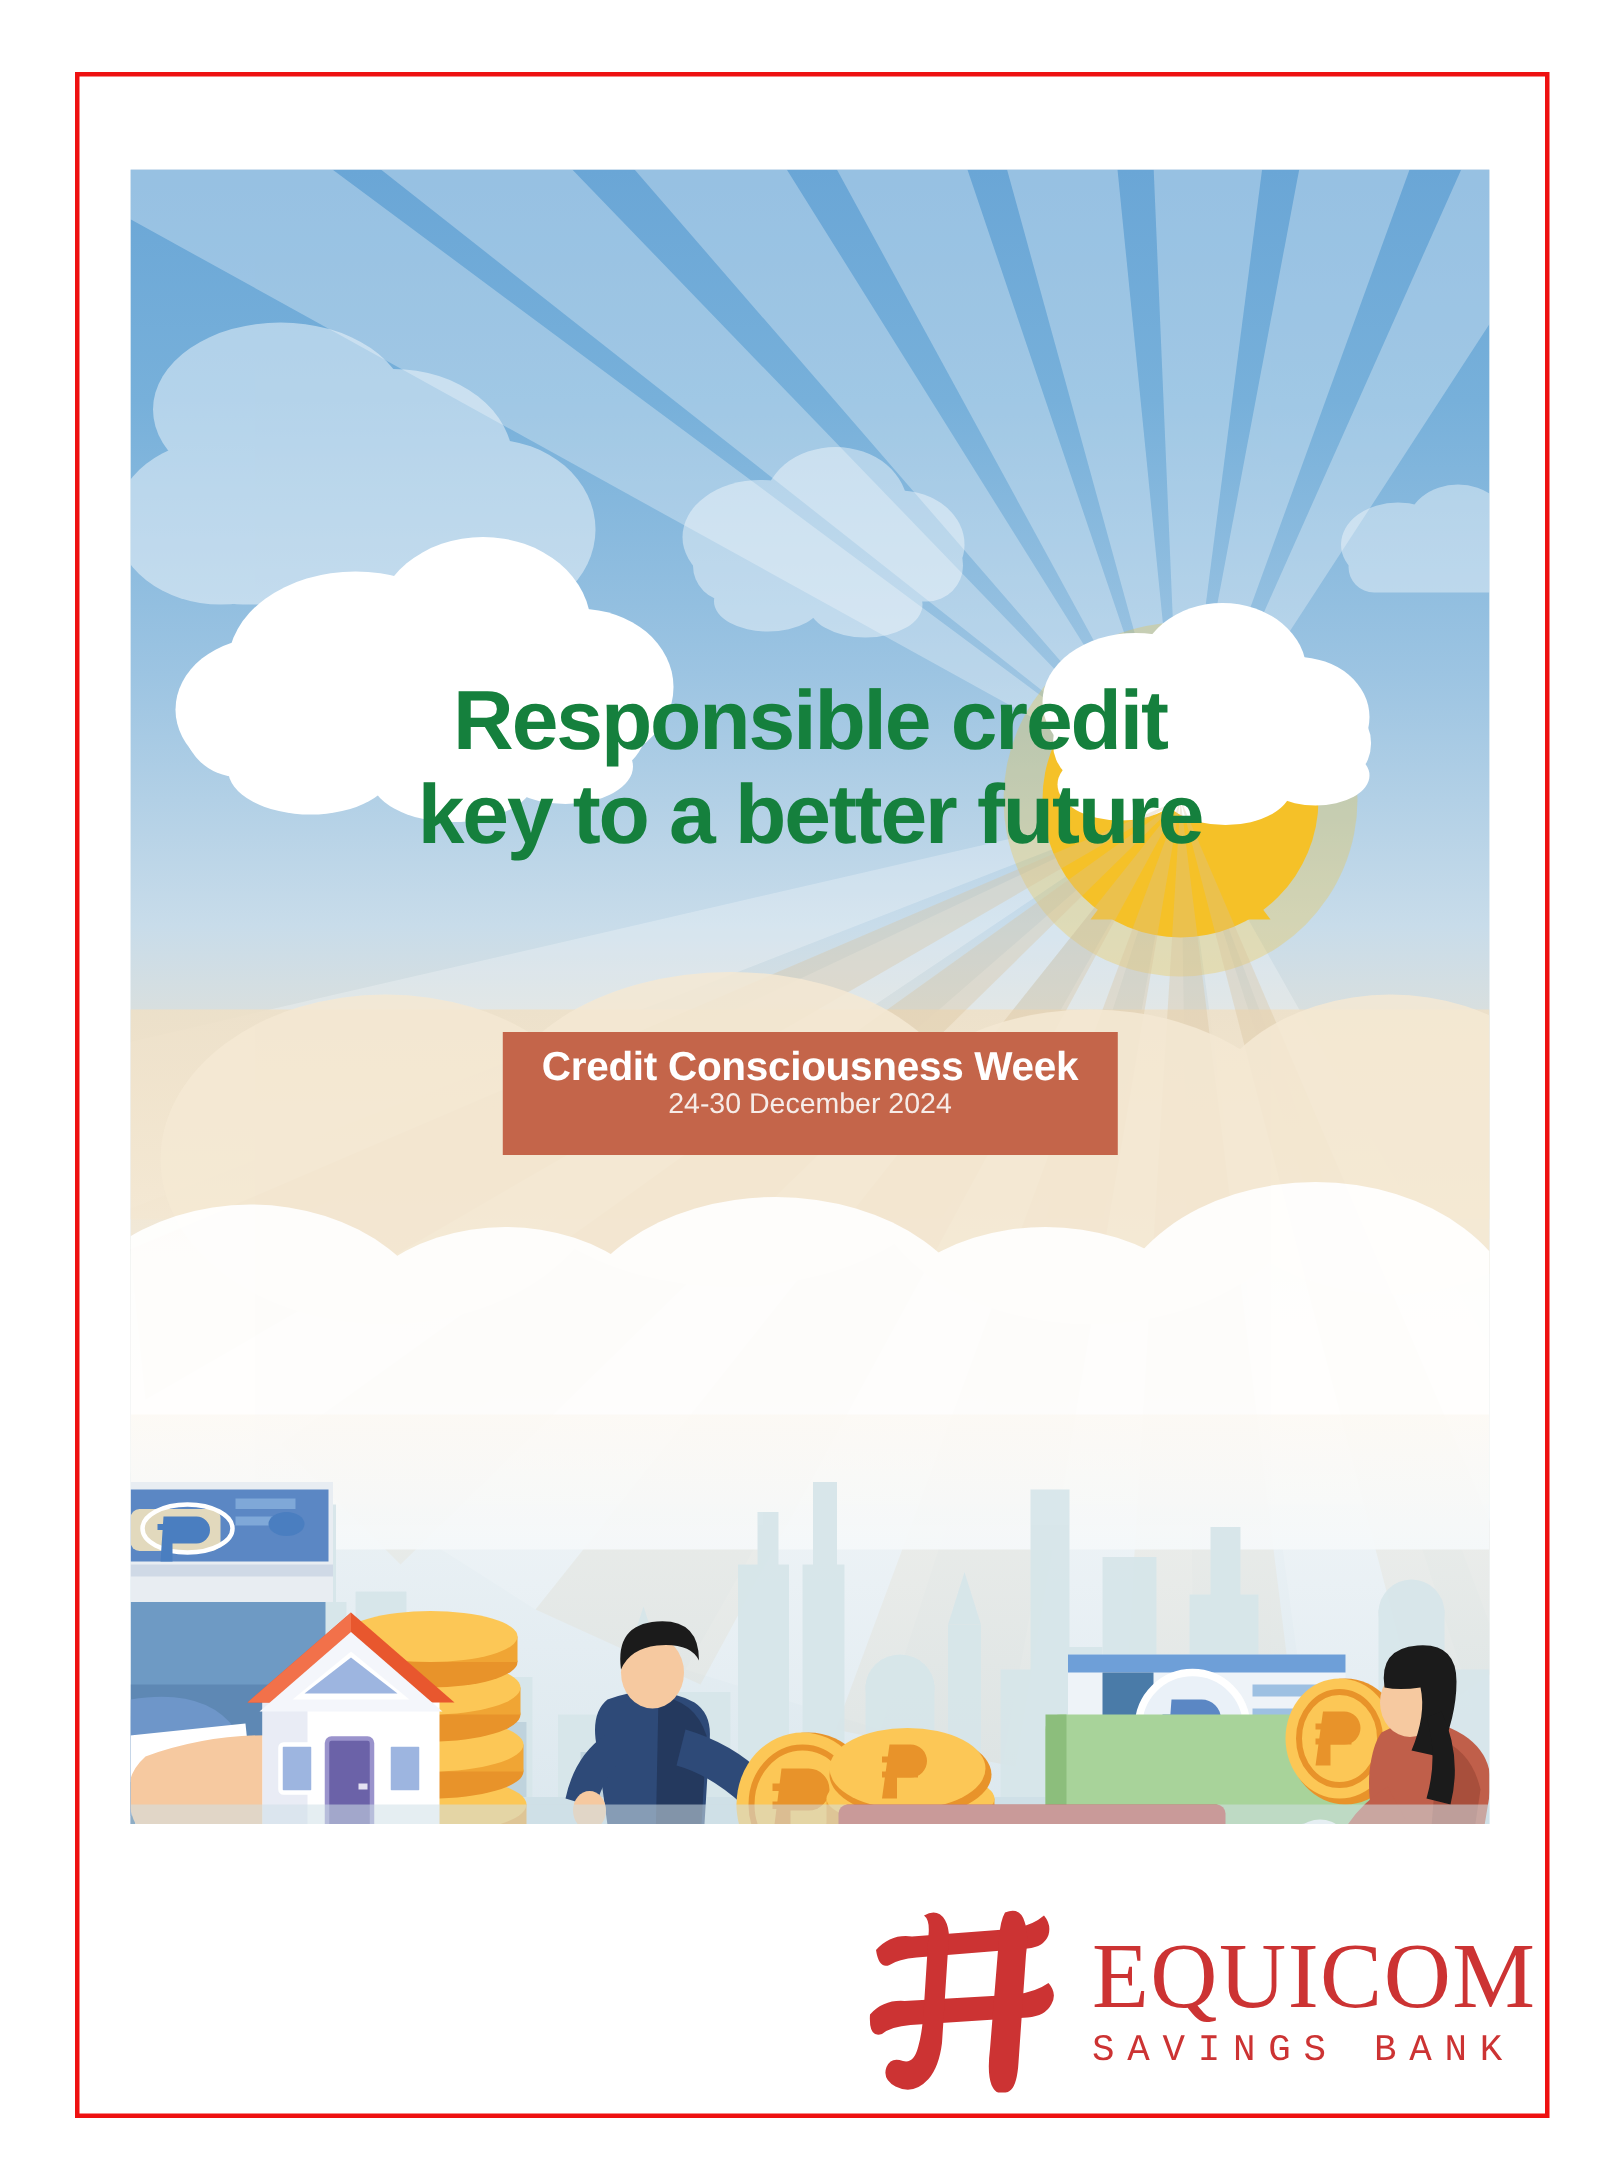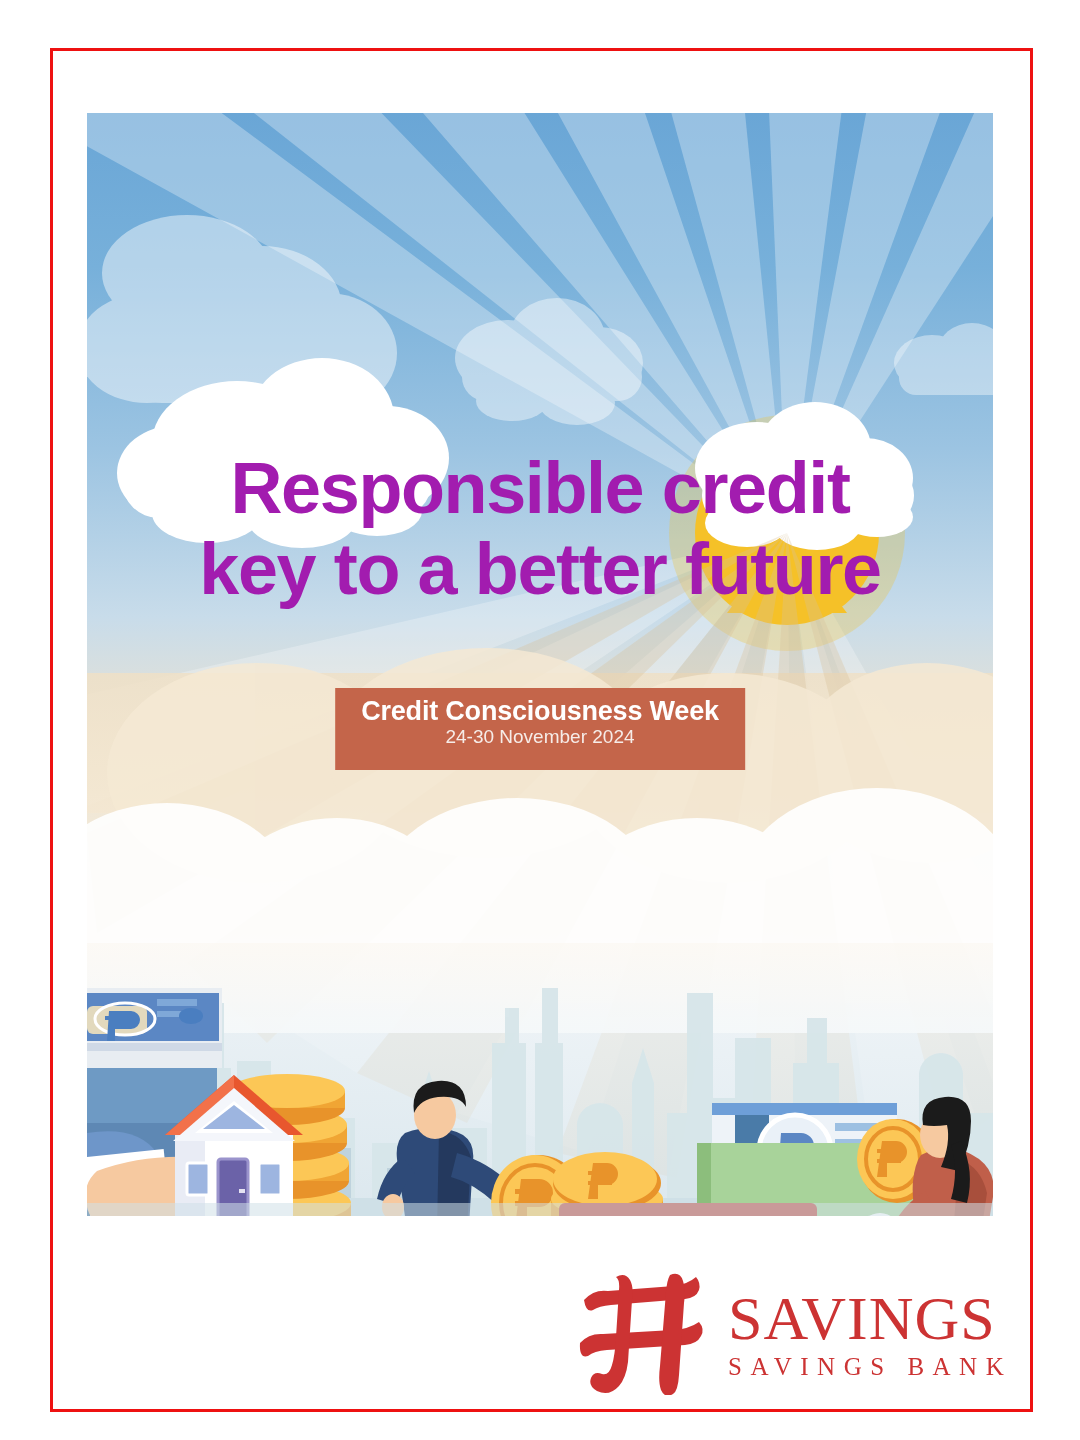--- a/index.html
+++ b/index.html
@@ -82,22 +82,22 @@
     margin-top: 2px;
     line-height: 1.05;
   }
 
   
   #headline {
     position: absolute;
     left: 0; right: 0;
     top: 335px;
     text-align: center;
-    color: #a21caf;
-    font-size: 72px;
+    color: #15803d;
+    font-size: 56px;
     font-weight: bold;
     line-height: 1.13;
     letter-spacing: -1.4px;
     padding: 0 4px;
     box-sizing: border-box;
   }
   #headline .hl-line { display: block; white-space: nowrap; }
 
   
   #brand-logo {
@@ -111,21 +111,21 @@
   #logo-wordmarks { display: flex; flex-direction: column; justify-content: center; }
   #logo-name {
     color: #cc3333;
     font-family: "Liberation Serif", serif;
     font-size: 62px;
     line-height: 0.95;
     letter-spacing: 1px;
   }
   #logo-tagline {
     color: #cc3333;
-    font-family: Liberation Serif, serif;
+    font-family: Liberation Mono, monospace;
     font-size: 25px;
     letter-spacing: 8.5px;
     margin-top: 7px;
     line-height: 1;
   }
 </style>
 </head>
 <body>
 
 <div id="poster-page">
@@ -480,37 +480,37 @@
       <rect x="0" y="1090" width="906" height="13" fill="#cfe0e7" opacity="0.55"></rect>
     </svg>
 
     <div id="headline">
       <span class="hl-line">Responsible credit</span>
       <span class="hl-line">key to a better future</span>
     </div>
 
     <div id="event-banner">
       <span id="banner-title">Credit Consciousness Week</span>
-      <span id="banner-dates">24-30 November 2024</span>
+      <span id="banner-dates">24-30 December 2024</span>
     </div>
 
   </div>
 
   <div id="brand-logo">
     <svg width="132" height="122" viewBox="0 0 132 122">
       <g fill="#cc3333">
 
         <path d="M6 27 q10 -11 24 -9 l66 -5 q14 -2 22 -9 q5 6 3 13 q-3 8 -14 9 l-74 6 q-12 1 -18 5 q-7 3 -9 -10 z"></path>
 
         <path d="M2 70 q9 -10 23 -9 l70 -4 q16 -1 26 -8 q6 7 2 14 q-4 8 -16 9 l-78 5 q-13 1 -19 6 q-9 3 -8 -13 z"></path>
 
         <path d="M38 4 q9 -5 14 3 q4 7 2 20 l-4 62 q-2 16 -9 24 q-10 11 -22 5 q-9 -5 -6 -13 q3 -7 11 -4 q7 2 10 -9 q3 -10 4 -28 l3 -47 q1 -10 -3 -13 z"></path>
 
         <path d="M92 2 q10 -4 13 6 q3 8 1 22 l-5 72 q-1 16 -6 19 q-8 5 -12 -4 q-3 -8 -1 -24 l6 -74 q1 -12 4 -17 z"></path>
       </g>
     </svg>
     <div id="logo-wordmarks">
-      <span id="logo-name">SAVINGS</span>
+      <span id="logo-name">EQUICOM</span>
       <span id="logo-tagline">SAVINGS BANK</span>
     </div>
   </div>
 
 </div>
 
 </body></html>

